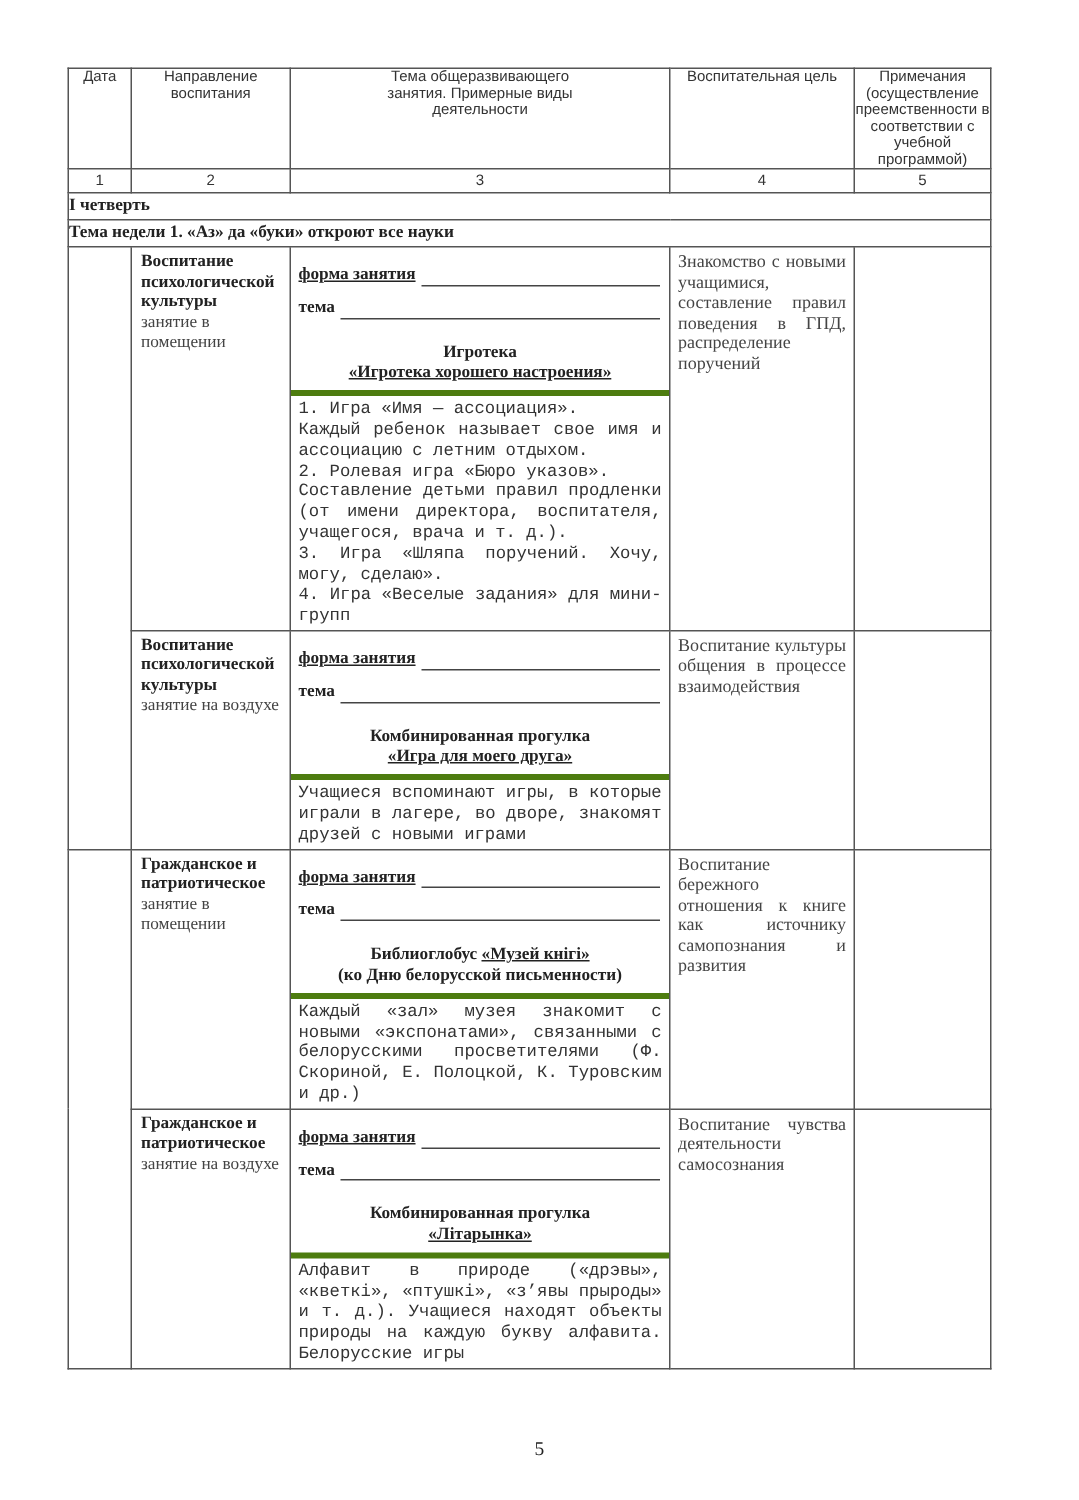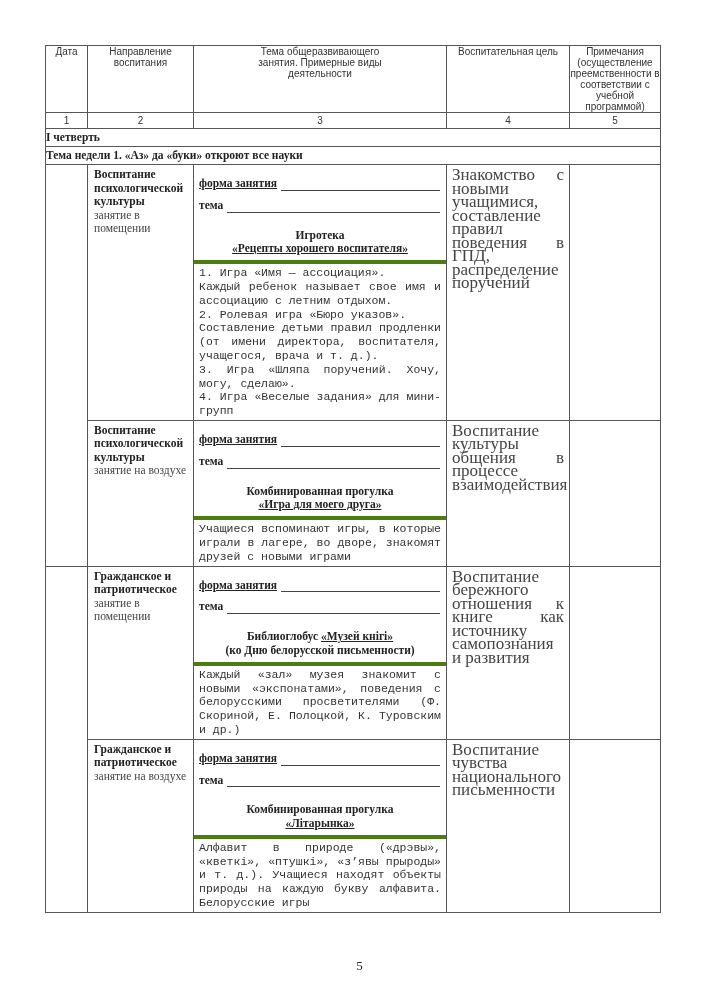--- a/index.html
+++ b/index.html
@@ -16,21 +16,21 @@
   .dir .i { display: block; color: #444; }
   .act { font-family: "Liberation Serif", serif; font-size: 11.5px; line-height: 13.8px; }
   .field { display: flex; align-items: flex-end; font-weight: bold; padding: 0 6px 0 5px; }
   .field .line { flex: 1; border-bottom: 1.2px solid #444; margin-left: 4px; height: 11px; }
   .f1 { margin-top: 12px; text-decoration: underline; }
   .f2 { margin-top: 8px; }
   .title { text-align: center; font-weight: bold; margin-top: 16px; padding: 0 4px; }
   .title .u { text-decoration: underline; }
   .desc { border-top: 4px solid #4d7c0f; margin-top: 4px; padding: 2px 5px 2px 5px; color: #333; text-align: justify; font-family: Liberation Mono, monospace; }
   .desc p { margin: 0; }
-  .goal { font-family: "Liberation Serif", serif; font-size: 17px; line-height: 13.5px; color: #444; padding: 3px 5px 0 5px !important; text-align: justify; }
+  .goal { font-family: "Liberation Serif", serif; font-size: 12px; line-height: 13.5px; color: #444; padding: 3px 5px 0 5px !important; text-align: justify; }
   .pagenum { position: absolute; left: 0; width: 719px; top: 958px; text-align: center; font-family: "Liberation Serif", serif; font-size: 13px; color: #222; }
 </style>
 </head>
 <body>
 
 <div class="page">
   <table class="plan">
     <colgroup>
         <col class="c1">
         <col class="c2">
@@ -70,21 +70,21 @@
         <div class="field f1">
               <span>форма занятия</span>
               <span class="line"></span>
             </div>
         <div class="field f2">
               <span>тема</span>
               <span class="line"></span>
             </div>
         <div class="title">
           <div>Игротека</div>
-          <div class="u">«Рецепты хорошего воспитателя»</div>
+          <div class="u">«Игротека хорошего настроения»</div>
         </div>
         <div class="desc">
           <p>1. Игра «Имя — ассоциация».</p>
           <p>Каждый ребенок называет свое имя и ассоциацию с летним отдыхом.</p>
           <p>2. Ролевая игра «Бюро указов».</p>
           <p>Составление детьми правил продленки (от имени директора, воспитателя, учащегося, врача и т. д.).</p>
           <p>3. Игра «Шляпа поручений. Хочу, могу, сделаю».</p>
           <p>4. Игра «Веселые задания» для мини-групп</p>
         </div>
       </td>
@@ -131,21 +131,21 @@
             </div>
         <div class="field f2">
               <span>тема</span>
               <span class="line"></span>
             </div>
         <div class="title">
           <div><span>Библиоглобус</span> <span class="u">«Музей кнігі»</span></div>
           <div>(ко Дню белорусской письменности)</div>
         </div>
         <div class="desc">
-          <p>Каждый «зал» музея знакомит с новыми «экспонатами», поведения с белорусскими просветителями (Ф. Скориной, Е. Полоцкой, К. Туровским и др.)</p>
+          <p>Каждый «зал» музея знакомит с новыми «экспонатами», связанными с белорусскими просветителями (Ф. Скориной, Е. Полоцкой, К. Туровским и др.)</p>
         </div>
       </td>
       <td class="goal">Воспитание бережного отношения к книге как источнику самопознания и развития</td>
       <td></td>
     </tr>
 
     <tr style="height:154px;">
       <td class="dir">
         <span class="b">Гражданское и патриотическое</span>
         <span class="i">занятие на воздухе</span>
@@ -160,20 +160,20 @@
               <span class="line"></span>
             </div>
         <div class="title">
           <div>Комбинированная прогулка</div>
           <div class="u">«Літарынка»</div>
         </div>
         <div class="desc">
           <p>Алфавит в природе («дрэвы», «кветкі», «птушкі», «з’явы прыроды» и т. д.). Учащиеся находят объекты природы на каждую букву алфавита. Белорусские игры</p>
         </div>
       </td>
-      <td class="goal">Воспитание чувства национального письменности</td>
+      <td class="goal">Воспитание чувства деятельности самосознания</td>
       <td></td>
     </tr>
   </tbody>
     </table>
 </div>
 
 <div class="pagenum">5</div>
 
 </body></html>

